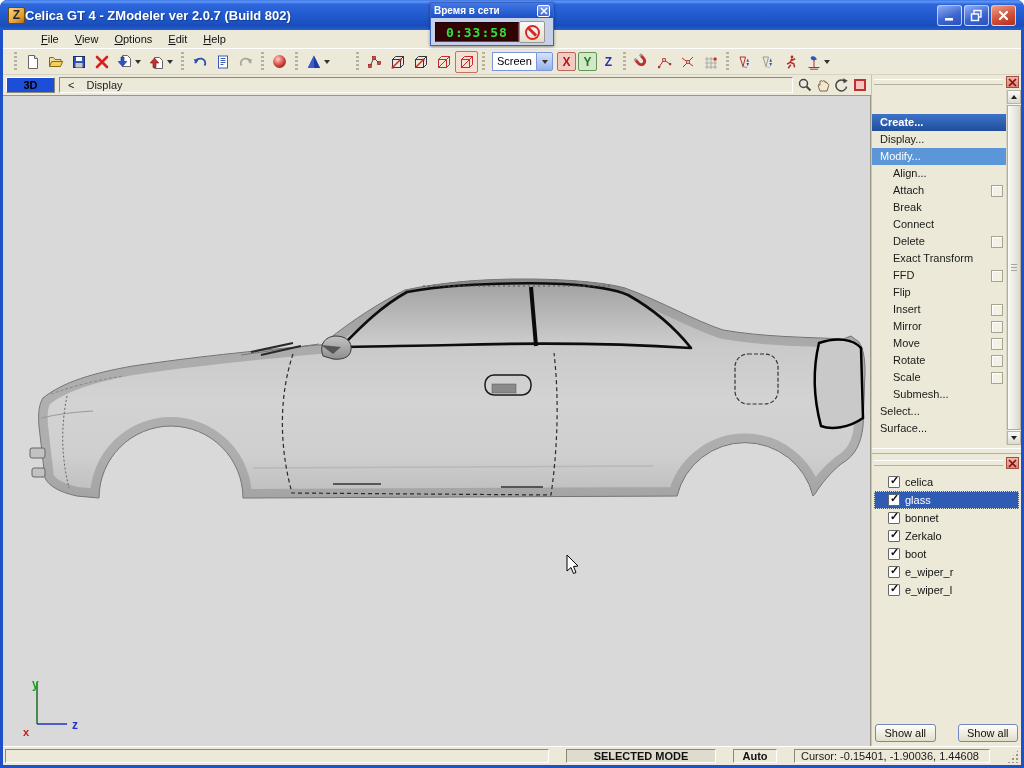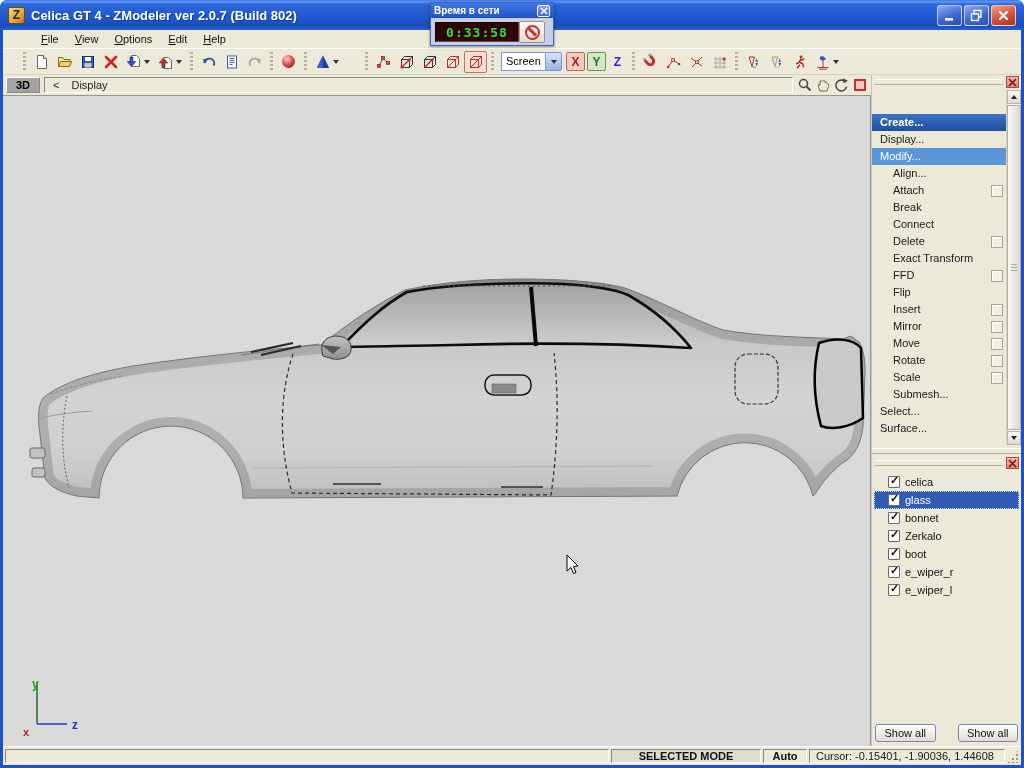--- a/index.html
+++ b/index.html
@@ -5,53 +5,53 @@
   * { margin:0; padding:0; box-sizing:border-box; }
   html,body { width:1024px; height:768px; background:#fff; font-family:"Liberation Sans", sans-serif; overflow:hidden; }
 
   
   .frame { position:relative; width:1024px; height:768px; background:#1E50C8; border-radius:7px 7px 0 0; overflow:hidden; }
   .titlebar { position:absolute; top:0; left:0; right:0; height:30px;
     background:linear-gradient(180deg,#3C78E8 0%,#5E96F4 6%,#2E66DC 14%,#2059CE 55%,#1A4DBB 86%,#2560D0 100%);
     display:flex; align-items:center; padding:0 8px; border-radius:7px 7px 0 0; }
   .app-logo { width:17px; height:17px; border-radius:2px; background:linear-gradient(135deg,#FFD878,#E09830 70%,#B06A18);
     border:1px solid #6E4A0E; color:#18283E; font-weight:bold; font-size:12px; display:flex; align-items:center; justify-content:center; }
-  .title-text { color:#fff; font-weight:bold; font-size:13px; margin-left:6px; text-shadow:1px 1px 1px #163E8E; flex:1; }
+  .title-text { color:#fff; font-weight:bold; font-size:13px; text-shadow:1px 1px 1px #163E8E; flex:1; }
   .win-btns { display:flex; gap:2px; }
   .wbtn { width:25px; height:21px; border-radius:3px; border:1px solid rgba(255,255,255,.65);
     background:linear-gradient(160deg,#8FAEF4,#3E66D0 55%,#2A50BE); display:flex; align-items:center; justify-content:center; }
   .wbtn.close { background:linear-gradient(160deg,#F0A088,#D05038 55%,#B03020); }
 
   .content { position:absolute; top:30px; left:3px; right:3px; bottom:3px; background:#ECE9D8; overflow:hidden; }
 
   
   .menubar { position:absolute; top:0; left:16px; right:0; height:18px; display:flex; align-items:center; padding-left:14px; font-size:11px; }
   .menu-item { display:inline-block; padding:2px 8px; color:#111; }
   .menu-item::first-letter { text-decoration:underline; }
 
   
-  .toolbar { position:absolute; top:18px; left:0; right:0; height:27px; display:flex; align-items:center; padding-left:16px;
+  .toolbar { position:absolute; top:18px; left:0; right:0; height:27px; display:flex; align-items:center; padding-left:7px;
     border-top:1px solid #fff; border-bottom:1px solid #D6D2C4; }
   .grip { width:3px; height:20px; margin:0 4px; background:repeating-linear-gradient(to bottom,#B4B09E 0 2px,transparent 2px 4px); }
   .tbtn { width:23px; height:22px; display:flex; align-items:center; justify-content:center; border:1px solid transparent; }
   .tbtn.dd { width:32px; gap:2px; }
   .tbtn.on { border:1px solid #C4705C; background:#F5E0D6; border-radius:2px; }
   .chev { width:0; height:0; border-left:3.5px solid transparent; border-right:3.5px solid transparent; border-top:4px solid #333; }
   .combo { display:flex; height:19px; margin:0 3px; }
   .combo-text { width:44px; background:#fff; border:1px solid #7A96DF; border-right:0; font-size:11px; line-height:17px; padding-left:4px; }
   .combo-btn { width:17px; background:linear-gradient(#D8E4FA,#96B2E8); border:1px solid #7A96DF; border-radius:0 2px 2px 0;
     display:flex; align-items:center; justify-content:center; }
   .tog { width:19px; height:19px; margin:0 1px; display:flex; align-items:center; justify-content:center; font-weight:bold; font-size:12px; border-radius:2px; }
   .tog.x { border:1px solid #B86858; background:#F2CCC2; color:#B01818; }
   .tog.y { border:1px solid #5F9850; background:#D2E8C8; color:#1E7A1E; }
   .tog.z { color:#2030B8; }
 
   
   .vph { position:absolute; top:45px; left:0; width:868px; height:20px; display:flex; align-items:center; padding:0 3px; }
-  .vtab { width:34px; height:16px; background:#a3a3a3; border:1px solid; border-color:#fff #8A8A7A #8A8A7A #fff;
+  .vtab { width:49px; height:16px; background:#1d4ed8; border:1px solid; border-color:#fff #8A8A7A #8A8A7A #fff;
     font-weight:bold; font-size:11px; display:flex; align-items:center; justify-content:center; }
   .vcrumb { flex:1; height:16px; margin:0 4px; border:1px solid; border-color:#8A8A7A #fff #fff #8A8A7A;
     display:flex; align-items:center; gap:12px; padding-left:8px; font-size:11px; color:#222; }
   .vph-icons { display:flex; align-items:center; gap:2px; padding-right:2px; }
   .vsq { width:12px; height:12px; border:2px solid #C03030; background:#F2C6BE; margin-left:3px; }
 
   
   .viewport { position:absolute; top:65px; left:0; width:868px; height:651px; background:#D9D9D9;
     border-top:1px solid #9A968A; border-right:1px solid #9A968A; }
   .car-svg { position:absolute; top:0; left:0; }
@@ -90,21 +90,21 @@
   .lrow.sel { background:#2F5BB5; color:#fff; outline:1px dotted rgba(255,255,220,.8); outline-offset:-1px; }
   .cbx { width:12px; height:12px; background:#fff; border:1px solid #686868; border-radius:1px; margin-right:5px; position:relative; flex:none; }
   .cbx span { position:absolute; top:-3px; left:1px; font-size:11px; font-weight:bold; color:#111; }
   .lrow.sel .cbx span { color:#111; }
   .panel-btns { position:absolute; bottom:4px; left:3px; right:3px; display:flex; gap:22px; }
   .pbtn { flex:1; height:18px; border:1px solid #7487C0; border-radius:3px; background:linear-gradient(#FEFEFA,#E2DECB);
     font-size:11px; display:flex; align-items:center; justify-content:center; color:#111; }
 
   
   .statusbar { position:absolute; left:0; right:0; bottom:0; height:19px; background:#ECE9D8; border-top:1px solid #fff;
-    display:flex; align-items:stretch; padding:2px; gap:2px; font-size:11px; }
+    display:flex; align-items:stretch; padding:2px; gap:17px; font-size:11px; }
   .sunk { border:1px solid; border-color:#8A8A7A #fff #fff #8A8A7A; display:flex; align-items:center; }
   .sb-left { flex:1; }
   .sb-mode { width:150px; justify-content:center; font-weight:bold; background:#DFDCCE; color:#111; }
   .sb-auto { width:44px; justify-content:center; font-weight:bold; color:#111; }
   .sb-cursor { width:196px; padding-left:6px; color:#1a1a1a; }
   .sb-grip { width:12px; background-image:radial-gradient(circle at 2px 2px,#9A968A 1.2px,transparent 1.4px); background-size:4px 4px;
     clip-path:polygon(100% 0,100% 100%,0 100%); }
 
   
   .timer { position:absolute; left:430px; top:2px; width:124px; height:44px; background:#C6D0EA; border:1px solid #3E62C4;

